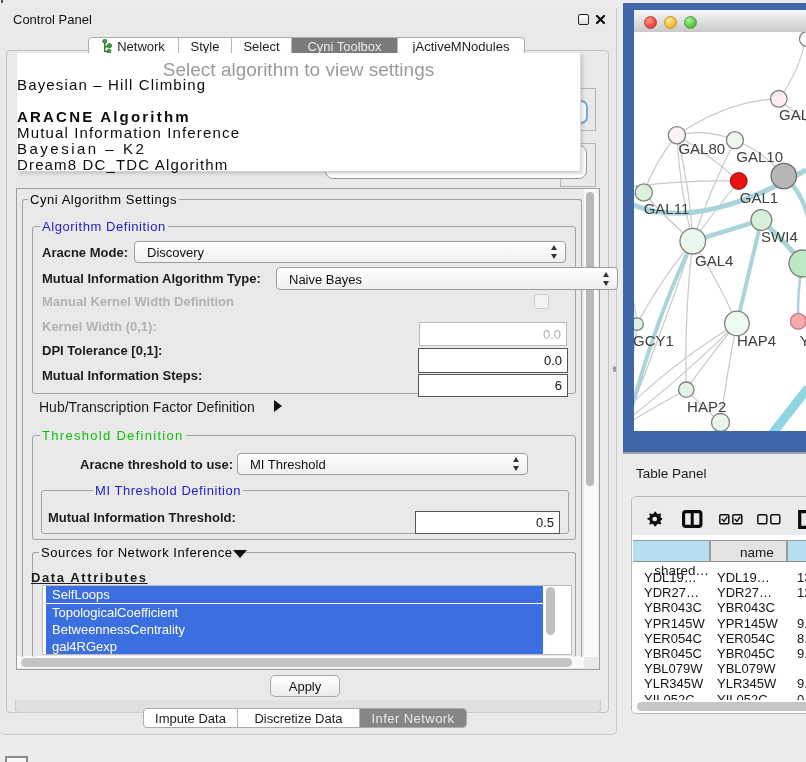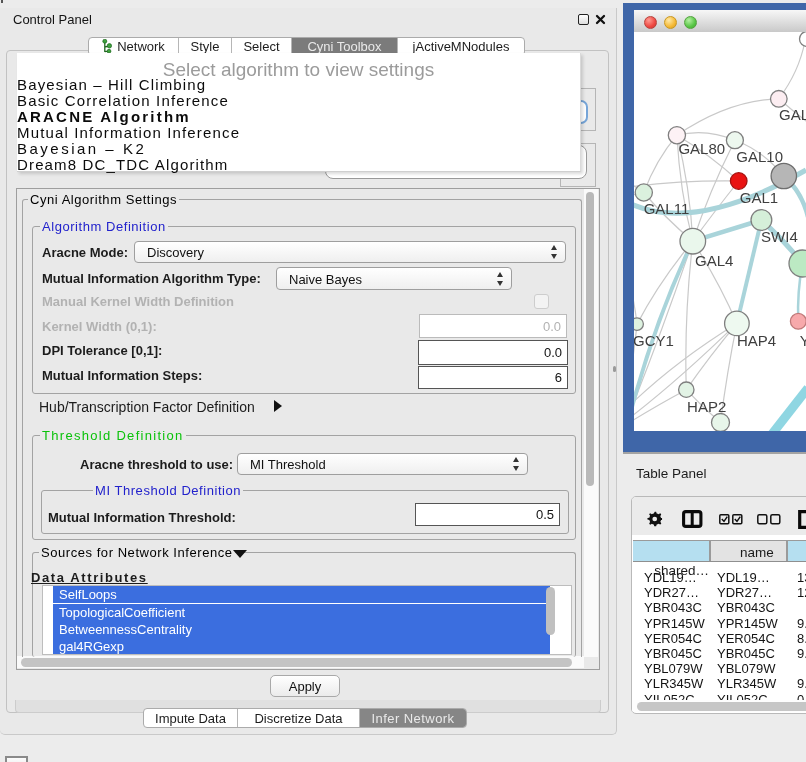--- a/index.html
+++ b/index.html
@@ -8,21 +8,21 @@
   .abs{position:absolute;}
   .lbl{position:absolute;font-size:13px;color:#1c1c1c;white-space:nowrap;}
   .bold{font-weight:bold;}
   .gray{color:#b2b2b2;}
   .groupbox{position:absolute;border:1px solid #a3a3a3;border-radius:3px;}
   .gtitle{position:absolute;top:-8px;left:6px;background:#e9e9e9;padding:0 2px;font-size:13px;letter-spacing:0.55px;white-space:nowrap;}
   .combo{position:absolute;border:1px solid #9e9e9e;border-radius:4px;
          background:linear-gradient(#ffffff,#efefef);box-sizing:border-box;}
   .combo .ct{position:absolute;left:12px;top:50%;transform:translateY(-50%);font-size:13px;color:#111;}
   .tfield{position:absolute;background:#fff;box-sizing:border-box;font-size:13px;
-          text-align:center;padding:0 5px;display:flex;align-items:center;justify-content:flex-end;}
+          text-align:center;padding:0 5px;display:flex;align-items:center;justify-content:flex-end;margin-top:8px;}
   .arrows{position:absolute;right:6px;top:50%;transform:translateY(-50%);width:9px;height:14px;}
   .arrows:before{content:"";position:absolute;left:1px;top:0;border-left:3.5px solid transparent;
        border-right:3.5px solid transparent;border-bottom:5px solid #333;}
   .arrows:after{content:"";position:absolute;left:1px;bottom:0;border-left:3.5px solid transparent;
        border-right:3.5px solid transparent;border-top:5px solid #333;}
 </style>
 </head>
 <body>
 
 <div class="abs" id="cpwin" style="left:0;top:8px;width:616px;height:726px;background:#e9e9e9;border-right:1px solid #c9c9c9;border-bottom:1px solid #c9c9c9;border-radius:0 0 5px 5px;"></div>
@@ -77,21 +77,21 @@
   <div class="gtitle" style="left:7px;color:#2222cc;">Algorithm Definition</div>
 </div>
 
 <div class="lbl bold" style="left:42px;top:245px;">Aracne Mode:</div>
 <div class="combo" style="left:134px;top:240.5px;width:432px;height:22px;">
     <span class="ct">Discovery</span>
     <span class="arrows"></span>
   </div>
 
 <div class="lbl bold" style="left:42px;top:271px;">Mutual Information Algorithm Type:</div>
-<div class="combo" style="left:276px;top:267px;width:236px;height:23px;padding-left:46px;">
+<div class="combo" style="left:276px;top:267px;width:342px;height:23px;padding-left:46px;">
     <span class="ct">Naive Bayes</span>
     <span class="arrows"></span>
   </div>
 
 <div class="lbl bold gray" style="left:42px;top:294px;">Manual Kernel Width Definition</div>
 <div class="abs" style="left:534px;top:294px;width:13px;height:13px;border:1px solid #cdcdcd;border-radius:3px;background:#f3f3f3;"></div>
 
 <div class="lbl bold gray" style="left:42px;top:319px;">Kernel Width (0,1):</div>
 <div class="tfield" style="left:419px;top:314px;width:148px;height:24px;border:1px solid #bbbbbb;color:#b2b2b2;">0.0</div>
 
@@ -129,31 +129,30 @@
   </svg>
 <div class="lbl bold" style="left:31px;top:570px;letter-spacing:1.6px;text-decoration:underline;">Data Attributes</div>
 
 <div class="abs" style="left:42px;top:585px;width:528px;height:68px;background:#fff;border:1px solid #bdbdbd;overflow:hidden;">
   <div class="lrow">SelfLoops</div>
   <div class="lrow">TopologicalCoefficient</div>
   <div class="lrow">BetweennessCentrality</div>
   <div class="lrow">gal4RGexp</div>
 </div>
 <style>
- .lrow{margin-left:10px;width:497px;height:17px;background:#3b6edf;color:#fff;font-size:13px;
+ .lrow{margin-left:3px;width:497px;height:17px;background:#3b6edf;color:#fff;font-size:13px;
        line-height:17px;padding-left:6px;box-sizing:border-box;margin-top:0.3px;}
 </style>
 <div class="abs" style="left:546px;top:587px;width:9px;height:48px;background:#c0c0c0;border-radius:4.5px;"></div>
 
 <div class="abs" style="left:270px;top:675px;width:68px;height:20px;border:1px solid #a9a9a9;border-radius:5px;background:linear-gradient(#ffffff,#ebebeb);display:flex;align-items:center;justify-content:center;font-size:13px;color:#111;">Apply</div>
 
 <div class="abs" id="popup" style="z-index:4;left:17px;top:53px;width:563px;height:118px;background:#fff;border-bottom:1px solid #cfcfcf;border-right:1px solid #dadada;box-shadow:2px 2px 3px rgba(0,0,0,0.15);">
   <div class="abs" style="left:0;top:6px;width:100%;text-align:center;font-size:19px;color:#9b9b9b;">Select algorithm to view settings</div>
   <div class="pitem" style="top:23px;">Bayesian – Hill Climbing</div>
-  <div class="pitem" style="top:39px;">Basic Correlation Inference</div>
   <div class="pitem bold" style="top:55px;letter-spacing:2.2px;">ARACNE Algorithm</div>
   <div class="pitem" style="top:71px;">Mutual Information Inference</div>
   <div class="pitem" style="top:87px;letter-spacing:2.5px;">Bayesian – K2</div>
   <div class="pitem" style="top:103px;">Dream8 DC_TDC Algorithm</div>
 </div>
 <style>
  .pitem{position:absolute;left:0px;font-size:15px;letter-spacing:1.15px;color:#0b0b0b;white-space:nowrap;}
 </style>
 
 <div class="abs" id="bottabs" style="left:143px;top:708px;height:18px;border:1px solid #ababab;border-radius:4px;background:#fff;display:flex;overflow:hidden;">

